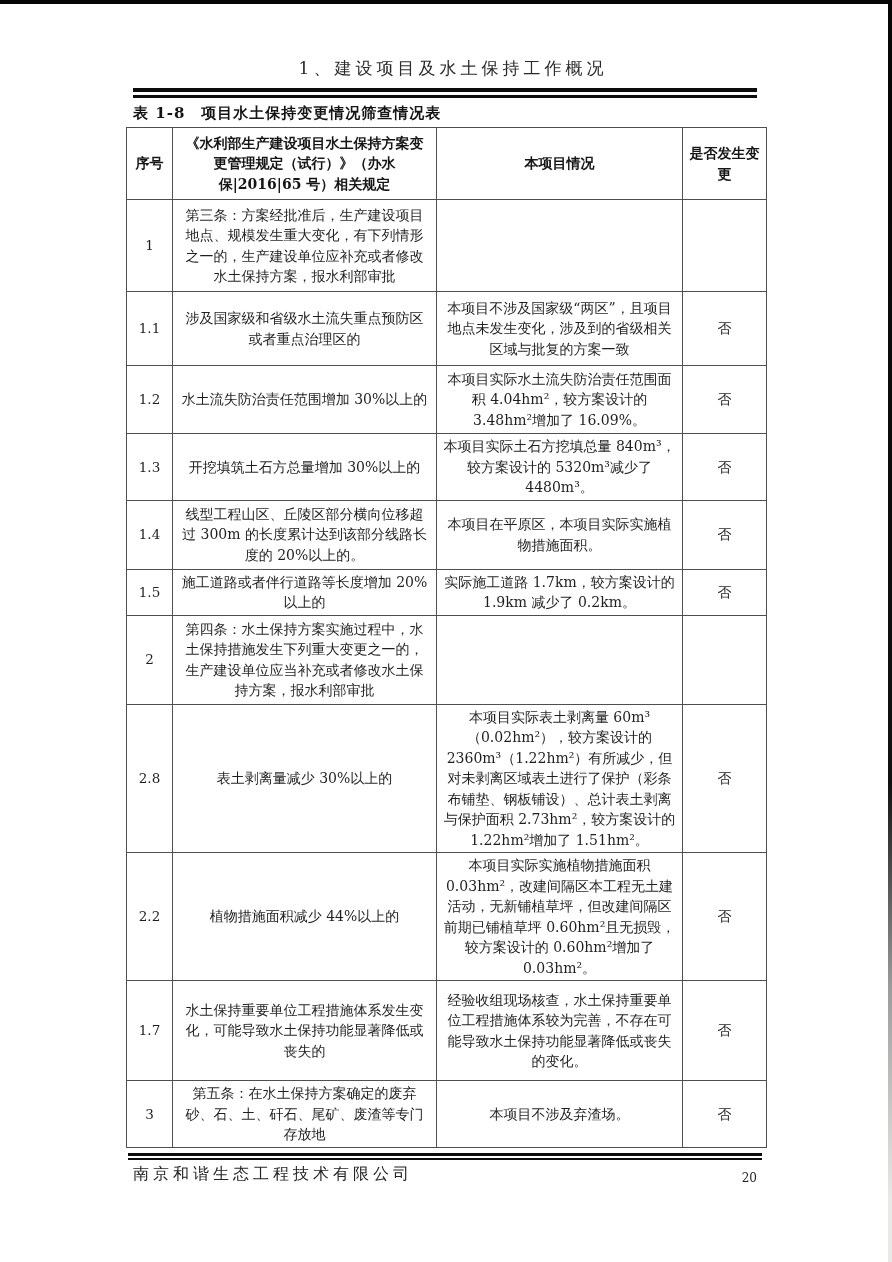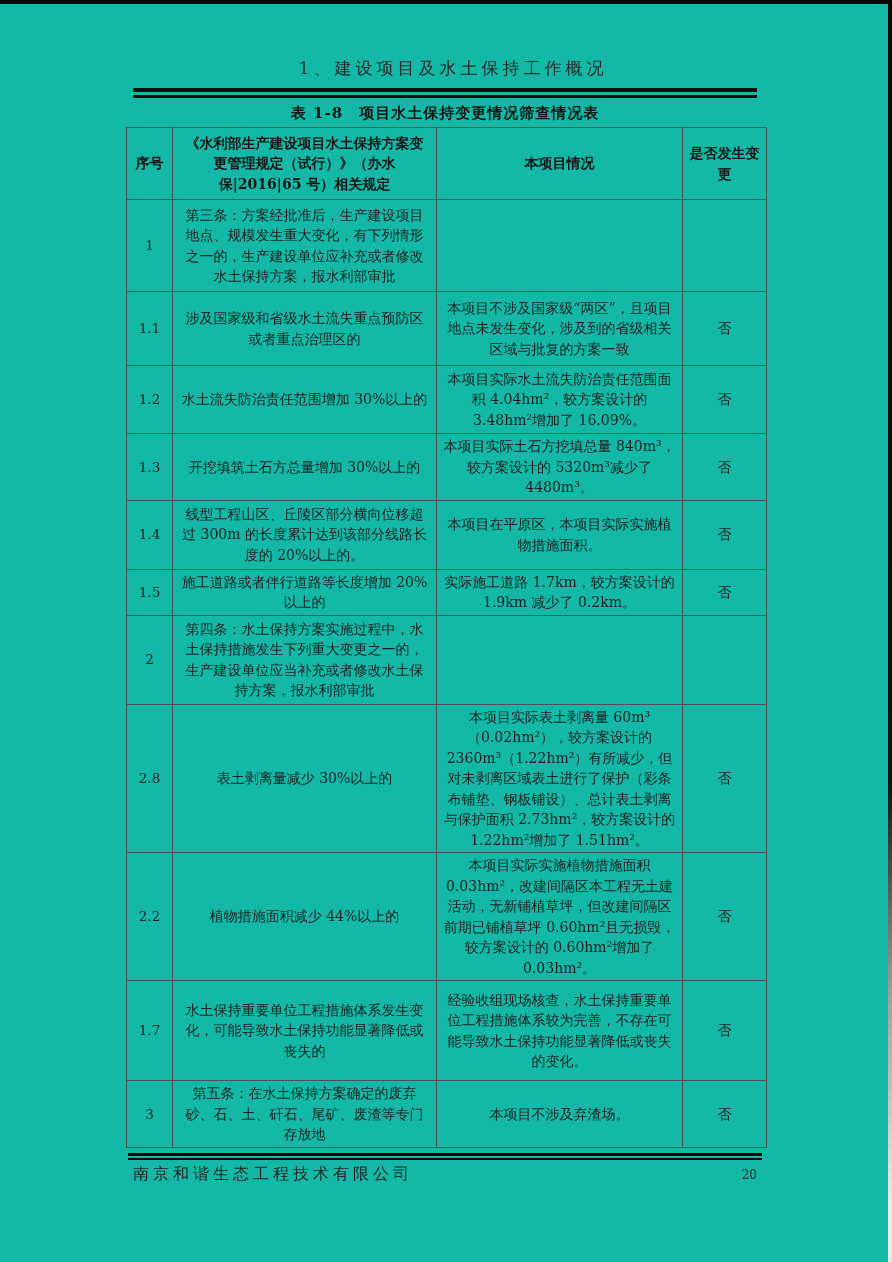--- a/index.html
+++ b/index.html
@@ -1,21 +1,21 @@
 <!DOCTYPE html>
 <html><head>
 <meta charset="utf-8">
 <style>
   html, body { margin: 0; padding: 0; background: #e8e8e8; }
   .page {
     position: relative;
     width: 892px;
     height: 1262px;
     margin: 0 auto;
-    background: #14b8a6;
+    background: #ffffff;
     overflow: hidden;
     font-family: "DejaVu Serif", "Liberation Serif", serif;
     color: #1f1f1f;
   }
   .scan-edge-top {
     position: absolute; top: 0; left: 0; width: 100%; height: 4px;
     background: #060606;
   }
   .scan-edge-right {
     position: absolute; top: 0; right: 0; width: 4px; height: 100%;
@@ -28,21 +28,21 @@
     color: #2a2a2a;
     white-space: pre;
   }
   .heading-rule {
     position: absolute; top: 88px; left: 133px; width: 624px; height: 3px;
     border-top: 4px solid #0d0d0d;
     border-bottom: 3px solid #0d0d0d;
   }
   .table-title {
     position: absolute; top: 104px; left: 133px; width: 624px;
-    text-align: center;
+    text-align: left;
     font-size: 15px; font-weight: bold; letter-spacing: 1px;
     color: #141414;
     white-space: pre;
   }
   table.screen-table {
     position: absolute; top: 127px; left: 126px;
     border-collapse: collapse;
     table-layout: fixed;
     width: 640px;
     font-size: 14px;
@@ -62,21 +62,21 @@
   }
   td.cell-id { font-size: 13.5px; }
   td.cell-changed { font-size: 14px; }
   .footer-rule {
     position: absolute; top: 1153px; left: 128px; width: 634px; height: 2px;
     border-top: 3px solid #0d0d0d;
     border-bottom: 2px solid #0d0d0d;
   }
   .footer-row {
     position: absolute; top: 1164px; left: 133px; width: 624px;
-    display: flex; justify-content: space-between; align-items: center;
+    display: flex; justify-content: space-between; align-items: flex-end;
   }
   .footer-company { font-size: 16px; letter-spacing: 4px; color: #232323; }
   .footer-pageno  { font-size: 12px; color: #232323; }
 </style>
 </head>
 <body>
 
 <div class="page">
 
   <div class="scan-edge-top"></div>

